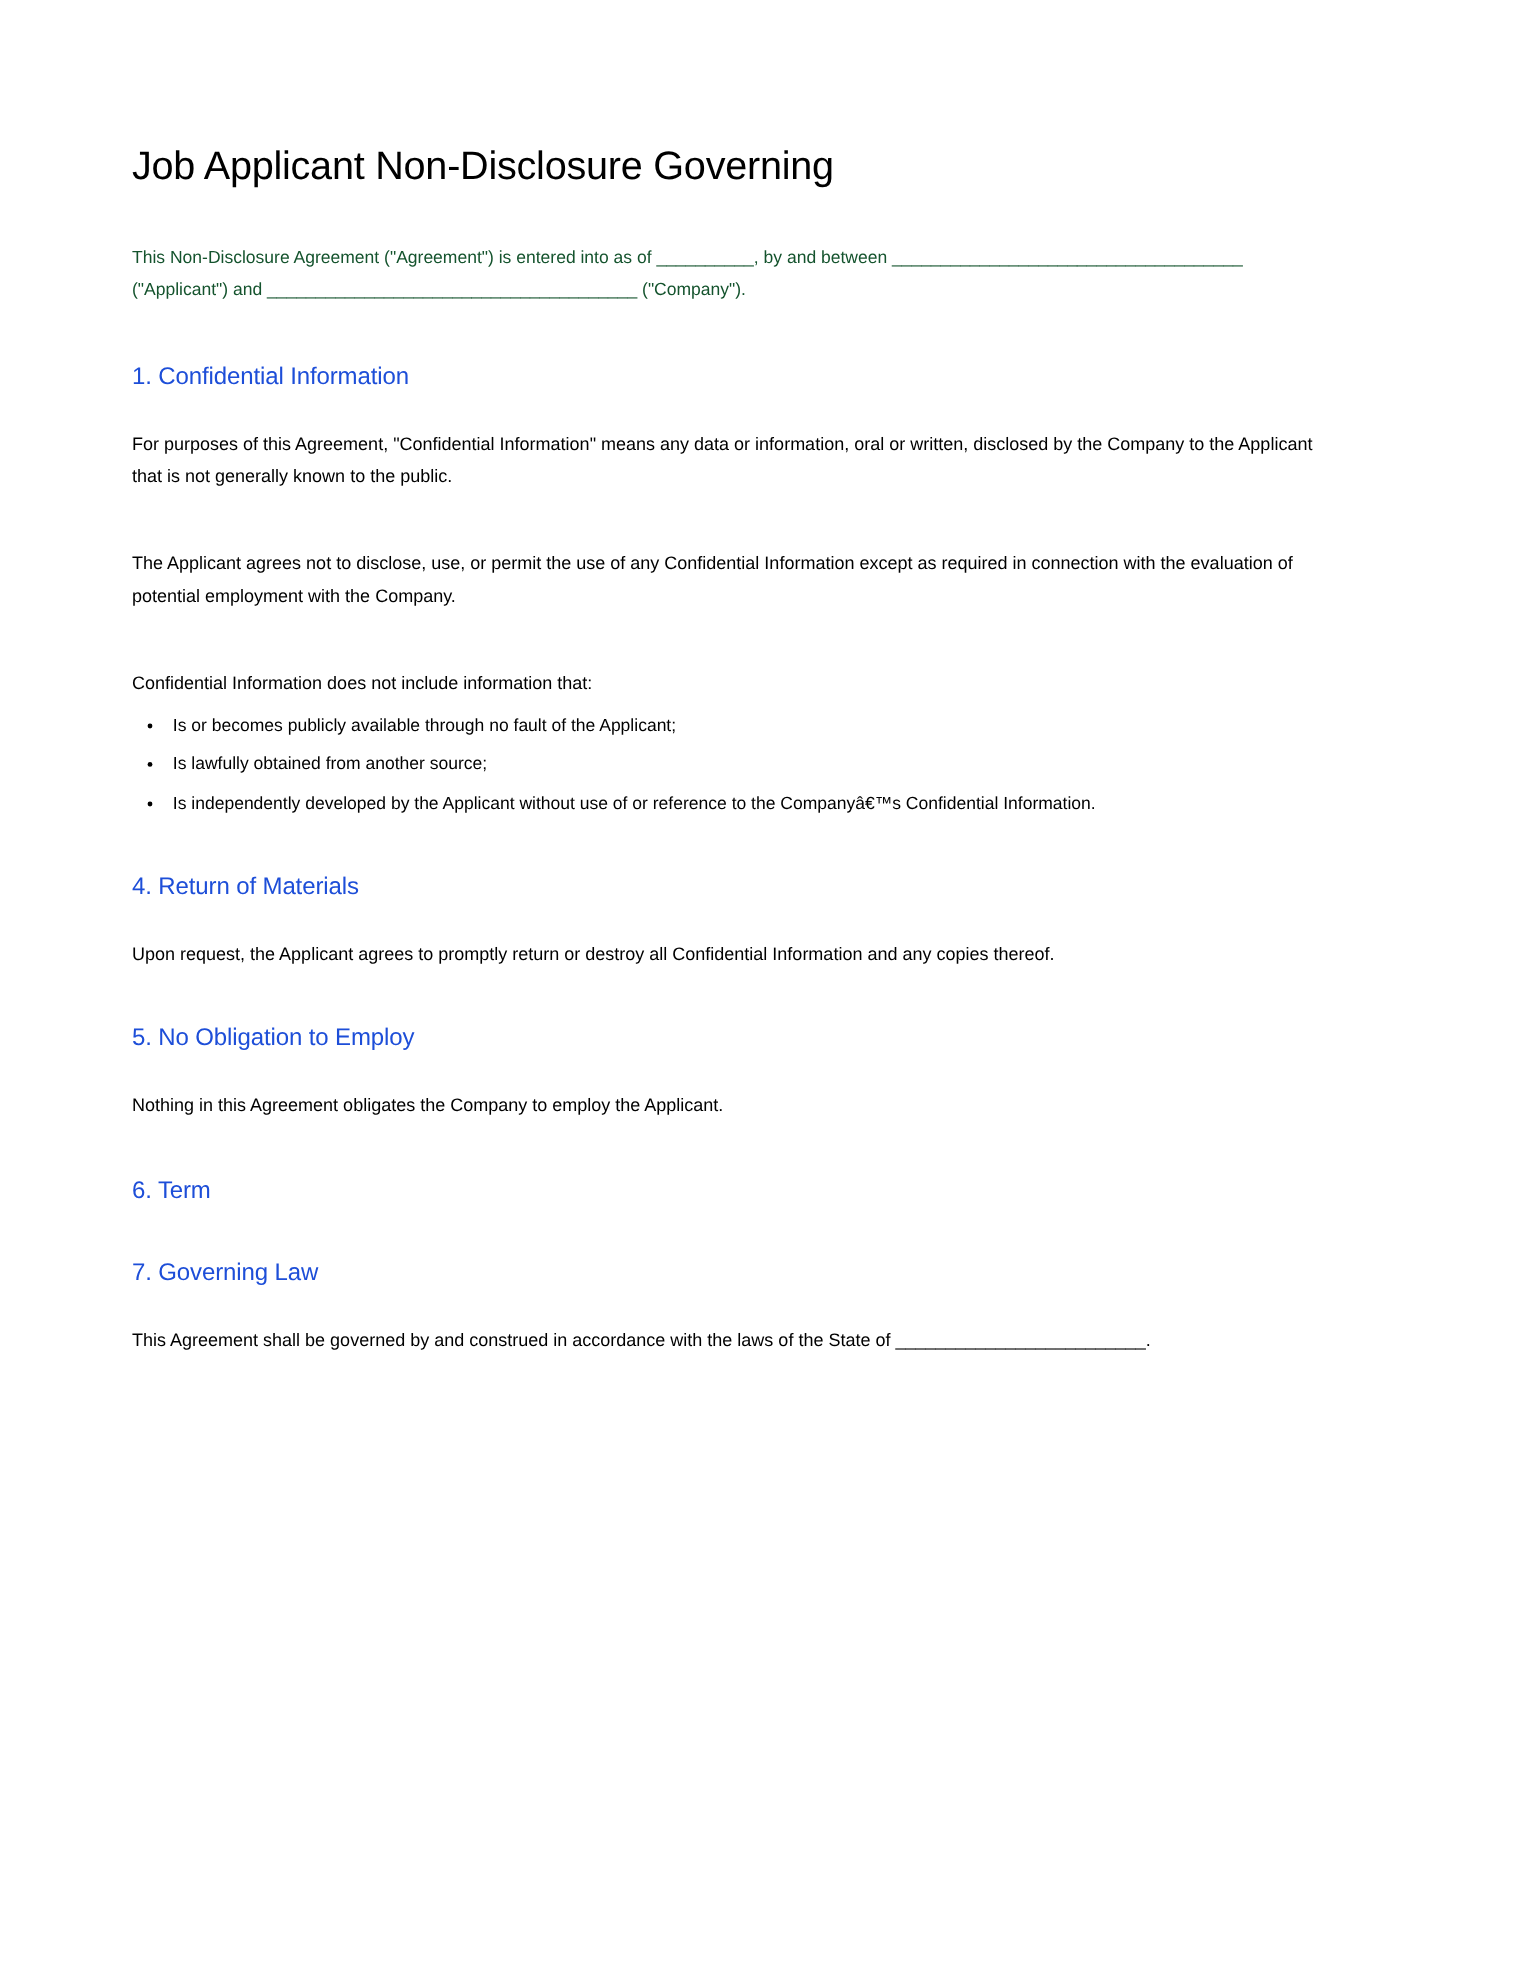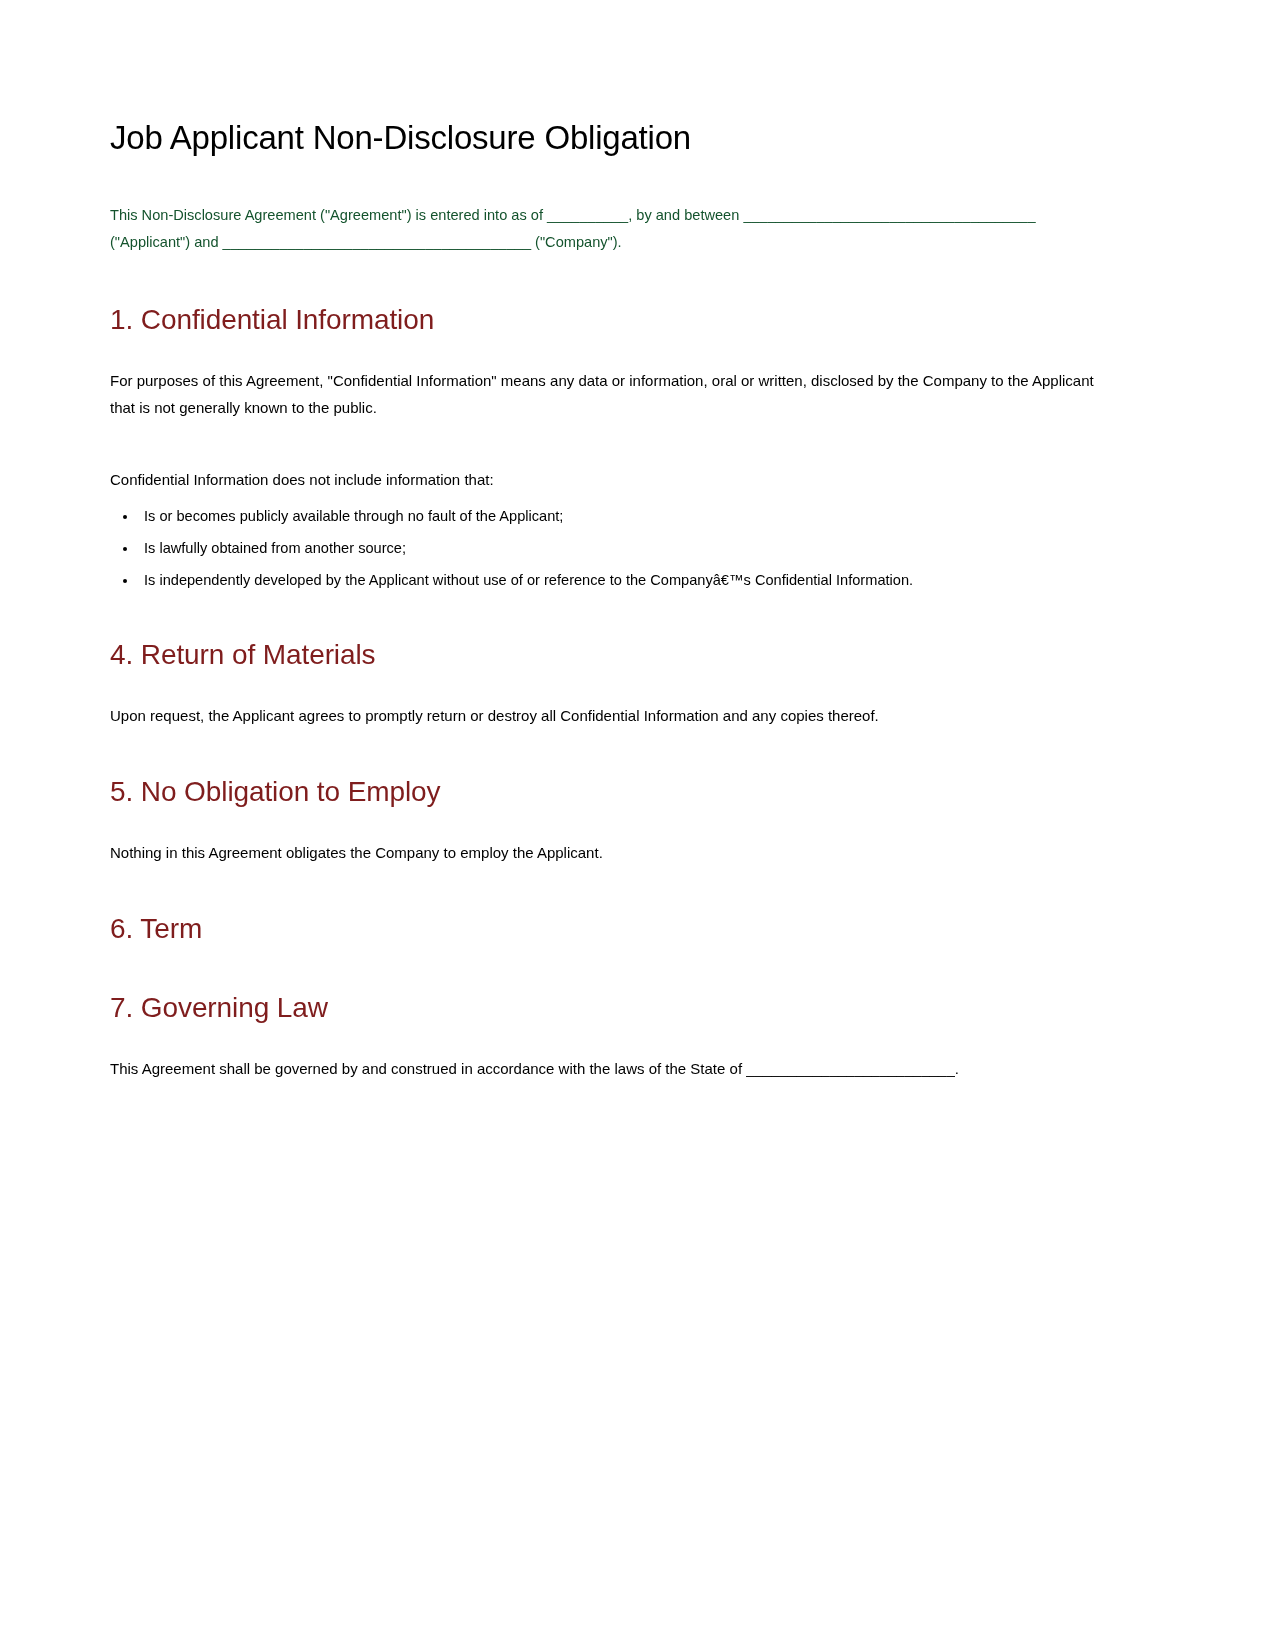--- a/index.html
+++ b/index.html
@@ -30,25 +30,25 @@
     color: #000;
   }
   .intro {
     font-size: 14.6px;
     line-height: 1.85;
     margin: 0 0 46px 0;
     max-width: 985px;
     color: #14532d;
   }
   h2.section-heading {
-    font-size: 28px;
+    font-size: 20px;
     font-weight: normal;
     line-height: 1.25;
     margin: 0 0 30px 0;
-    color: #7f1d1d;
+    color: #1d4ed8;
     letter-spacing: -0.1px;
   }
   .section {
     margin: 0 0 44px 0;
   }
   .section:last-child {
     margin-bottom: 0;
   }
   p.body-text {
     font-size: 15px;
@@ -71,30 +71,31 @@
   }
   ul.exclusion-list li:last-child {
     margin-bottom: 0;
   }
 </style>
 </head>
 <body>
 
 <div class="page">
 
-  <h1 class="doc-title">Job Applicant Non-Disclosure Obligation</h1>
+  <h1 class="doc-title">Job Applicant Non-Disclosure Governing</h1>
 
   <p class="intro">This Non-Disclosure Agreement ("Agreement") is entered into as of __________, by and between ____________________________________ ("Applicant") and ______________________________________ ("Company").</p>
 
   <div class="section">
     <h2 class="section-heading">1. Confidential Information</h2>
     <p class="body-text">For purposes of this Agreement, "Confidential Information" means any data or information, oral or written, disclosed by the Company to the Applicant that is not generally known to the public.</p>
   </div>
 
   <div class="section">
+    <p class="body-text">The Applicant agrees not to disclose, use, or permit the use of any Confidential Information except as required in connection with the evaluation of potential employment with the Company.</p>
   </div>
 
   <div class="section">
     <p class="body-text">Confidential Information does not include information that:</p>
     <ul class="exclusion-list">
       <li>Is or becomes publicly available through no fault of the Applicant;</li>
       <li>Is lawfully obtained from another source;</li>
       <li>Is independently developed by the Applicant without use of or reference to the Companyâ€™s Confidential Information.</li>
     </ul>
   </div>

